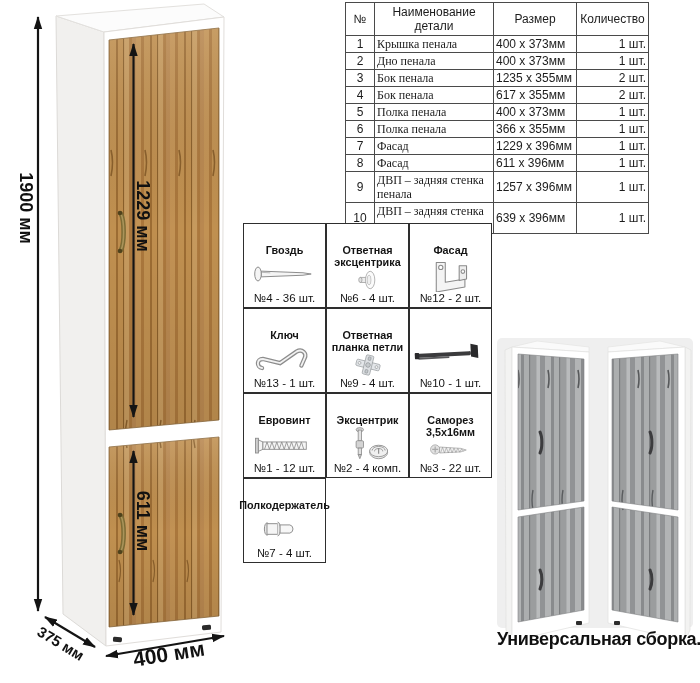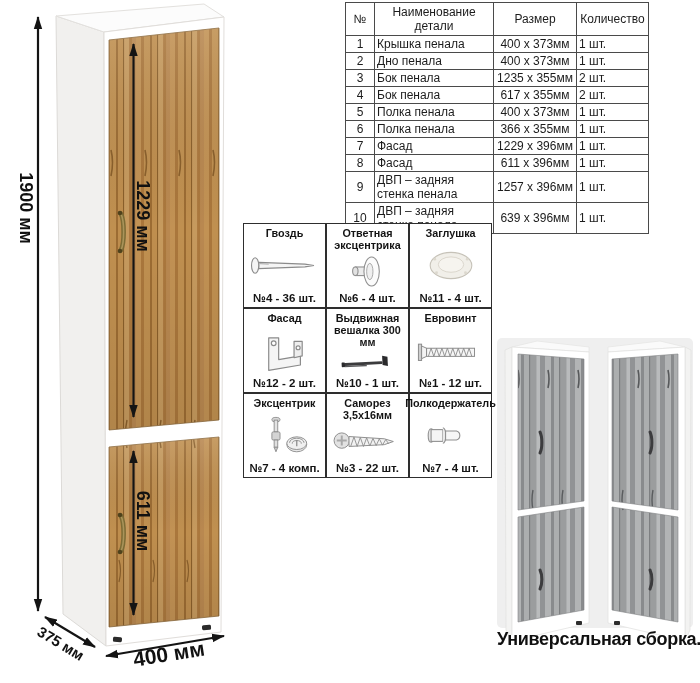--- a/index.html
+++ b/index.html
@@ -4,30 +4,30 @@
 <style>
   html,body{margin:0;padding:0;background:#ffffff;}
   .sheet{position:relative;width:700px;height:683px;background:#ffffff;overflow:hidden;
          font-family:"Liberation Sans",sans-serif;color:#1a1a1a;}
   
   .parts{position:absolute;left:345px;top:2px;width:303px;border-collapse:collapse;
          table-layout:fixed;font-size:12px;line-height:14px;color:#1c1c1c;}
   .parts th,.parts td{border:1px solid #4a4a4a;padding:1px 2px;font-weight:normal;}
   .parts th{text-align:center;padding:2px 0;}
   .col-num{width:28px;} .col-name{width:118px;} .col-size{width:82px;} .col-qty{width:71px;}
-  .c-num{text-align:center;} .c-name{text-align:left;padding-left:4px;}
-  .c-size{text-align:center;} .c-qty{text-align:left;}
+  .c-num{text-align:center;} .c-name{text-align:left;padding-left:4px;font-family:Liberation Serif, serif;}
+  .c-size{} .c-qty{text-align:right;}
   
   .hw{position:absolute;left:243px;top:223px;display:grid;
       grid-template-columns:83px 83px 83px;grid-auto-rows:85px;}
   .hw-cell{border:1px solid #2e2e2e;box-sizing:border-box;background:#fff;
            display:flex;flex-direction:column;align-items:center;
-           justify-content:space-between;padding:3px 1px 2px 1px;}
+           justify-content:space-between;padding:20px 1px 2px 1px;}
   .hw-title{font-weight:bold;font-size:10.8px;line-height:12px;text-align:center;color:#141414;}
-  .hw-qty{font-weight:bold;font-size:11.5px;color:#141414;padding-bottom:1px;white-space:nowrap;}
+  .hw-qty{font-weight:normal;font-size:11.5px;color:#141414;padding-bottom:1px;white-space:nowrap;}
   .hw-icon{width:76px;flex:1 1 0;min-height:0;}
   
   .cab-svg{position:absolute;left:0;top:0;}
   .var-svg{position:absolute;left:495px;top:335px;}
   .caption{position:absolute;left:492px;top:629px;width:214px;text-align:center;
            font-size:18px;font-weight:bold;letter-spacing:-0.3px;color:#101010;}
   .dim-text{font-family:"Liberation Sans",sans-serif;font-weight:bold;fill:#111111;}
 </style>
 </head>
 <body>
@@ -217,51 +217,63 @@
         <g stroke="#8f8f8f" stroke-width="1.2">
           <rect x="28" y="17" width="13" height="9.5" fill="#ececec"></rect>
           <ellipse cx="28" cy="21.8" rx="3" ry="4.7" fill="#e2e2e2"></ellipse>
           <ellipse cx="46" cy="22" rx="8.5" ry="16" fill="#fbfbfb"></ellipse>
           <ellipse cx="44" cy="22" rx="3.5" ry="9" fill="#efefef" stroke-width="0.8"></ellipse>
         </g>
       </svg>
       <div class="hw-qty">№6 - 4 шт.</div>
     </div>
 
-    <div class="hw-cell">
-      <div class="hw-title">Заглушка</div>
-      <svg class="hw-icon" viewBox="0 0 84 44">
-        <ellipse cx="42" cy="22" rx="23" ry="14.5" fill="#f1efe9" stroke="#c6c2b8" stroke-width="1.2"></ellipse>
-        <ellipse cx="42" cy="21" rx="14" ry="8.5" fill="#f6f4ef" stroke="#d8d4ca"></ellipse>
-        <circle cx="24" cy="15" r="1.6" fill="#dcd8ce"></circle>
-        <circle cx="60" cy="15" r="1.6" fill="#dcd8ce"></circle>
-        <circle cx="26" cy="30" r="1.6" fill="#dcd8ce"></circle>
-        <circle cx="58" cy="30" r="1.6" fill="#dcd8ce"></circle>
-      </svg>
-      <div class="hw-qty">№11 - 4 шт.</div>
-    </div>
 
     <div class="hw-cell">
       <div class="hw-title">Фасад</div>
       <svg class="hw-icon" viewBox="0 0 84 44">
         <g stroke="#8a8a8a" stroke-width="1.3" fill="#f4f4f4" stroke-linejoin="round">
           <path d="M24,8 h11 v24 l24,-4 v10 l-35,6 z"></path>
           <circle cx="29.5" cy="14" r="2.6" fill="#ffffff"></circle>
           <path d="M52,12 h9 v16 l-9,2 z" fill="#eeeeee"></path>
           <circle cx="56.5" cy="19" r="2.2" fill="#fcfcfc"></circle>
         </g>
       </svg>
       <div class="hw-qty">№12 - 2 шт.</div>
     </div>
 
-
-
-
-    <div class="hw-cell">
-      <div class="hw-title">Выдвижная вешалка 300 мм</div>
+    <div class="hw-cell">
+      <div class="hw-title">Ключ</div>
+      <svg class="hw-icon" viewBox="0 0 84 44">
+        <g fill="none" stroke-linecap="round">
+          <path d="M14,33 c-7,-1 -7,-11 1,-11 l21,5 l20,-14 c7,-4 13,2 10,8 l-4,9" stroke="#8d8d8d" stroke-width="5.2"></path>
+          <path d="M14,33 c-7,-1 -7,-11 1,-11 l21,5 l20,-14 c7,-4 13,2 10,8 l-4,9" stroke="#f2f2f2" stroke-width="2.2"></path>
+        </g>
+      </svg>
+      <div class="hw-qty">№13 - 1 шт.</div>
+    </div>
+
+
+    <div class="hw-cell">
+      <div class="hw-title">Ответная планка петли</div>
+      <svg class="hw-icon" viewBox="0 0 84 44">
+        <g transform="rotate(14 42 22)" stroke="#8c9094" stroke-width="1.1">
+          <rect x="20" y="16" width="44" height="12" rx="2.5" fill="#e3e6e9"></rect>
+          <rect x="35" y="4" width="14" height="36" rx="2.5" fill="#dde0e3"></rect>
+          <circle cx="42" cy="22" r="4.2" fill="#c6cacd"></circle>
+          <circle cx="26" cy="22" r="2.6" fill="#f6f6f6"></circle>
+          <circle cx="58" cy="22" r="2.6" fill="#f6f6f6"></circle>
+          <rect x="39.5" y="7" width="5" height="6" rx="1" fill="#c6cacd"></rect>
+          <rect x="39.5" y="31" width="5" height="6" rx="1" fill="#c6cacd"></rect>
+        </g>
+      </svg>
+      <div class="hw-qty">№9 - 4 шт.</div>
+    </div>
+
+    <div class="hw-cell">
       <svg class="hw-icon" viewBox="0 0 84 44">
         <g transform="rotate(-3 42 24)">
           <rect x="6" y="21" width="58" height="4.5" rx="1.5" fill="#3b3b3d"></rect>
           <rect x="6" y="25.5" width="34" height="2" fill="#59595b"></rect>
           <path d="M64,13 l8,2 v14 l-8,-2 z" fill="#2a2a2c"></path>
           <rect x="2" y="20" width="5" height="7" rx="1" fill="#2a2a2c"></rect>
         </g>
       </svg>
       <div class="hw-qty">№10 - 1 шт.</div>
     </div>
@@ -288,21 +300,21 @@
           <rect x="27.5" y="18" width="9" height="9" rx="1.5" fill="#d4d4d4"></rect>
           <rect x="30" y="27" width="4" height="8" fill="#e0e0e0"></rect>
           <polygon points="30,35 34,35 32,40" fill="#cccccc"></polygon>
           <ellipse cx="55" cy="32" rx="11" ry="8" fill="#e9e9e9"></ellipse>
           <ellipse cx="55" cy="30.5" rx="11" ry="7" fill="#f0f0f0"></ellipse>
           <path d="M47,30 a8,5 0 0 1 16,0" fill="none"></path>
           <path d="M50,31 a5,3.4 0 0 1 10,0" fill="none"></path>
           <line x1="55" y1="27" x2="55" y2="34" stroke-width="1.4"></line>
         </g>
       </svg>
-      <div class="hw-qty">№7 - 4 комп.</div>
+      <div class="hw-qty">№2 - 4 комп.</div>
     </div>
 
     <div class="hw-cell">
       <div class="hw-title">Саморез 3,5х16мм</div>
       <svg class="hw-icon" viewBox="0 0 84 44">
         <g stroke="#8f8f8f" stroke-width="1.1">
           <circle cx="13" cy="21" r="8.5" fill="#e2e2e2"></circle>
           <path d="M13,15.5 v11 M7.5,21 h11" stroke="#a9a9a9" stroke-width="2.2" fill="none"></path>
           <polygon points="21,16.5 60,19 70,22 60,25.5 21,27.5" fill="#f2f2f2"></polygon>
           <polyline points="23,27 26.5,17 30,27.5 33.5,17.5 37,27.5 40.5,18 44,27 47.5,18.5 51,26.5 54.5,19 58,26 61.5,20 65,24.5" fill="none" stroke-width="1"></polyline>

